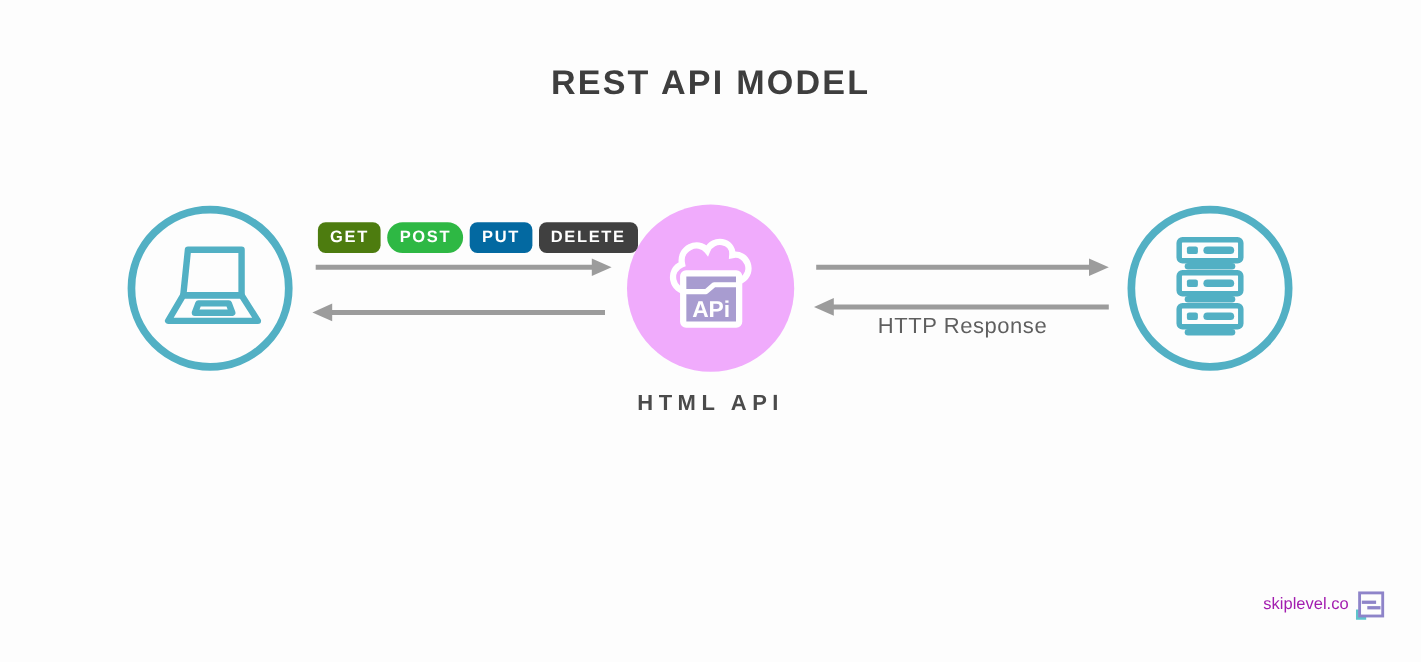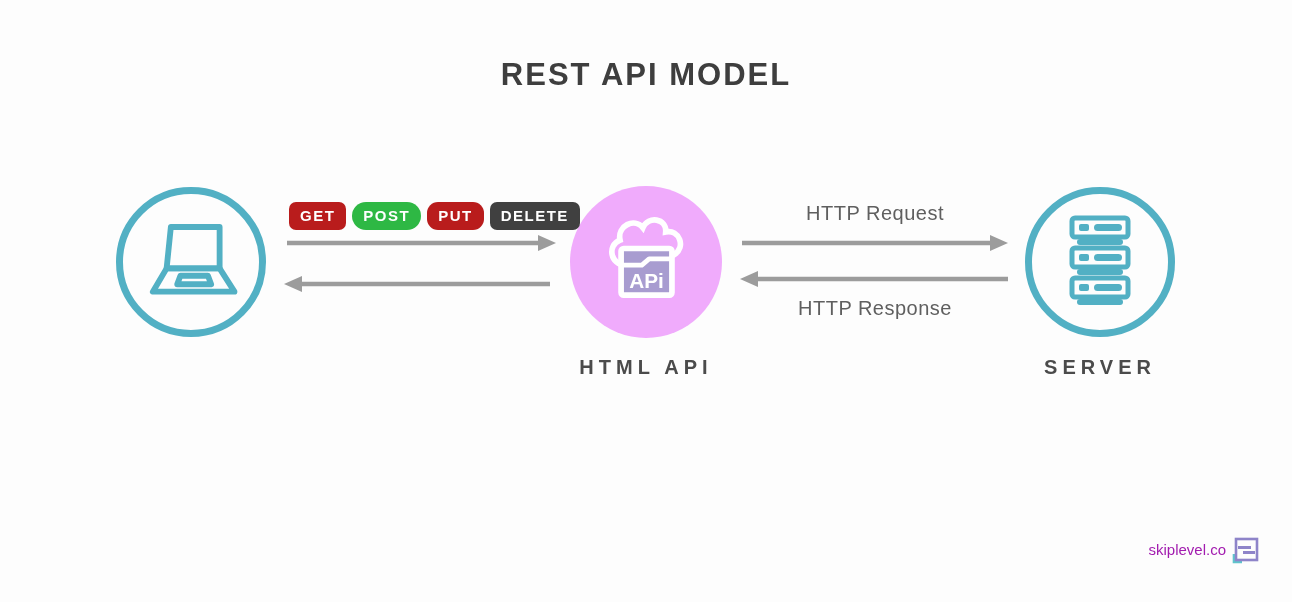--- a/index.html
+++ b/index.html
@@ -76,21 +76,21 @@
     position: absolute;
     width: 300px;
     text-align: center;
     font-size: 20px;
     font-weight: 400;
     color: #5f5f5f;
     letter-spacing: 0.5px;
   }
   .formats-label  { left: 271px; top: 297px; }
   .request-label  { left: 725px; top: 202px; }
-  .response-label { left: 725px; top: 297px; }
+  .response-label { left: 725px; top: 286px; }
 
   .arrow-layer { position: absolute; inset: 0; pointer-events: none; }
 
   .footer-brand {
     position: absolute;
     left: 1130px; top: 541px;
     width: 96px;
     text-align: right;
     font-size: 15px;
     color: #a21caf;
@@ -160,30 +160,28 @@
         <rect x="29" y="44" width="10" height="7" rx="2"></rect>
           <rect x="44" y="44" width="28" height="7" rx="3.5"></rect>
         <rect x="29" y="74" width="10" height="7" rx="2"></rect>
           <rect x="44" y="74" width="28" height="7" rx="3.5"></rect>
         <rect x="27" y="29" width="46" height="6" rx="3"></rect>
         <rect x="27" y="59" width="46" height="6" rx="3"></rect>
         <rect x="27" y="89" width="46" height="6" rx="3"></rect>
       </g>
     </svg>
   </div>
-  <div class="node-label label-server">SERVER</div>
 
   <div class="methods-row">
-    <span class="badge" style="background: #b91c1c; text-align: right;">GET</span>
+    <span class="badge" style="background: #4d7c0f; text-align: right;">GET</span>
     <span class="badge" style="background: rgb(46, 184, 68); border-radius: 14px;">POST</span>
-    <span class="badge" style="background: #b91c1c; border-radius: 11px;">PUT</span>
+    <span class="badge" style="background: #0369a1;">PUT</span>
     <span class="badge" style="background: #404040;">DELETE</span>
   </div>
 
-  <div class="flow-text request-label">HTTP Request</div>
   <div class="flow-text response-label">HTTP Response</div>
 
   <div class="footer-brand">skiplevel.co</div>
   <svg class="footer-logo" width="28" height="28" viewBox="0 0 28 28">
     <path d="M2 18 L2 26 L10 26" fill="none" stroke="#5fc4cc" stroke-width="2.6"></path>
     <rect x="4" y="3" width="21" height="21" fill="#fdfdfd" stroke="#8e84c9" stroke-width="2.6"></rect>
     <rect x="6" y="10" width="13" height="3" fill="#8e84c9"></rect>
     <rect x="11" y="15" width="12" height="3" fill="#8e84c9"></rect>
   </svg>
 

